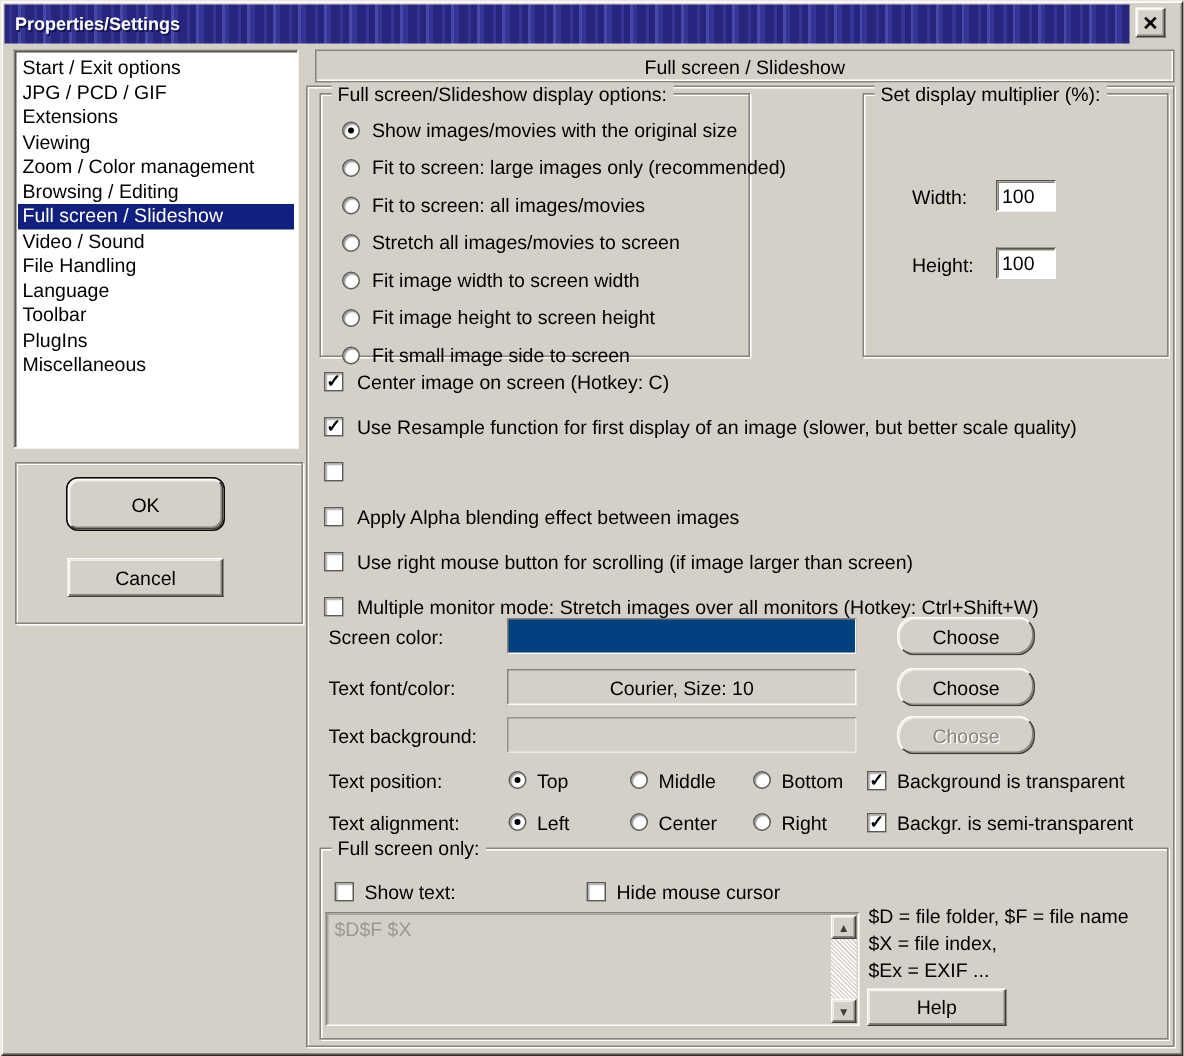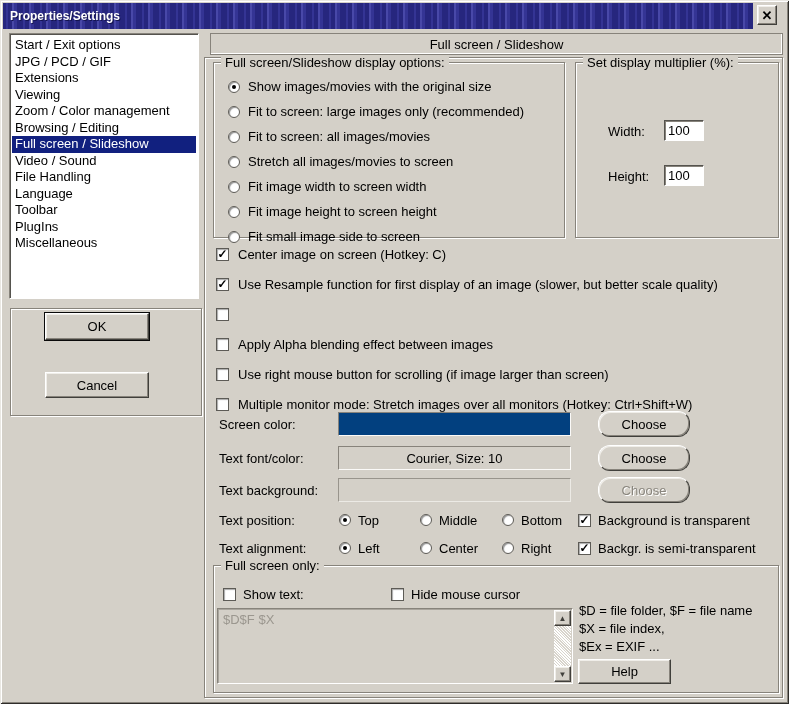--- a/index.html
+++ b/index.html
@@ -142,29 +142,29 @@
     <div class="list-item" data-state="true">Full screen / Slideshow</div>
     <div class="list-item" data-state="false">Video / Sound</div>
     <div class="list-item" data-state="false">File Handling</div>
     <div class="list-item" data-state="false">Language</div>
     <div class="list-item" data-state="false">Toolbar</div>
     <div class="list-item" data-state="false">PlugIns</div>
     <div class="list-item" data-state="false">Miscellaneous</div>
   </div>
 
   <div class="etched" style="left:10px; top:308px; width:192px; height:108px;">
-    <div class="btn default" style="left:34px; top:4px; width:104px; height:27px;">OK</div>
+    <div class="btn default" style="left:34px; top:10px; width:104px; height:34px;border-radius:7px;">OK</div>
     <div class="btn" style="left:34px; top:63px; width:104px; height:26px;">Cancel</div>
   </div>
 
   <div class="header">Full screen / Slideshow</div>
 
   <div class="etched" style="left:204px; top:57px; width:579px; height:641px;"></div>
 
-  <div class="etched" style="left:213px; top:62px; width:352px; height:176px;">
+  <div class="etched" style="left:213px; top:62px; width:287px; height:176px;">
     <span class="legend">Full screen/Slideshow display options:</span>
     <div class="optrow" style="top:16px">
       <span class="radio" data-state="true"></span>
       <span>Show images/movies with the original size</span>
     </div>
     <div class="optrow" style="top:41px">
       <span class="radio" data-state="false"></span>
       <span>Fit to screen: large images only (recommended)</span>
     </div>
     <div class="optrow" style="top:66px">

